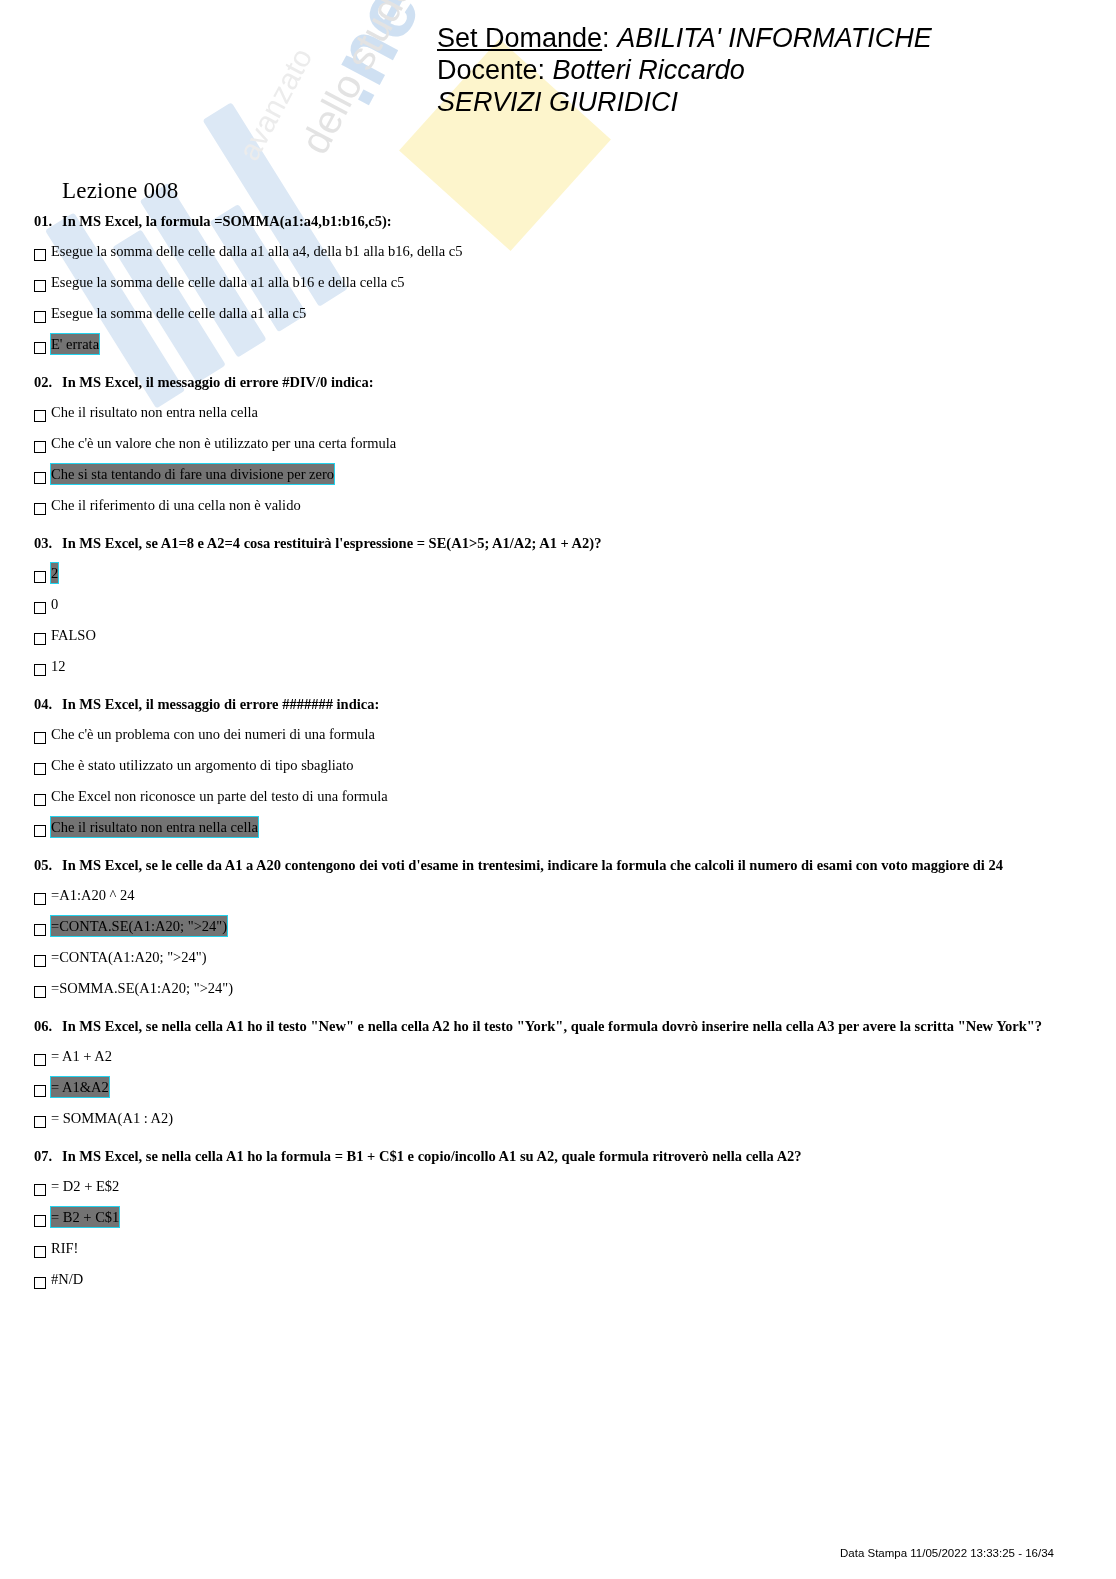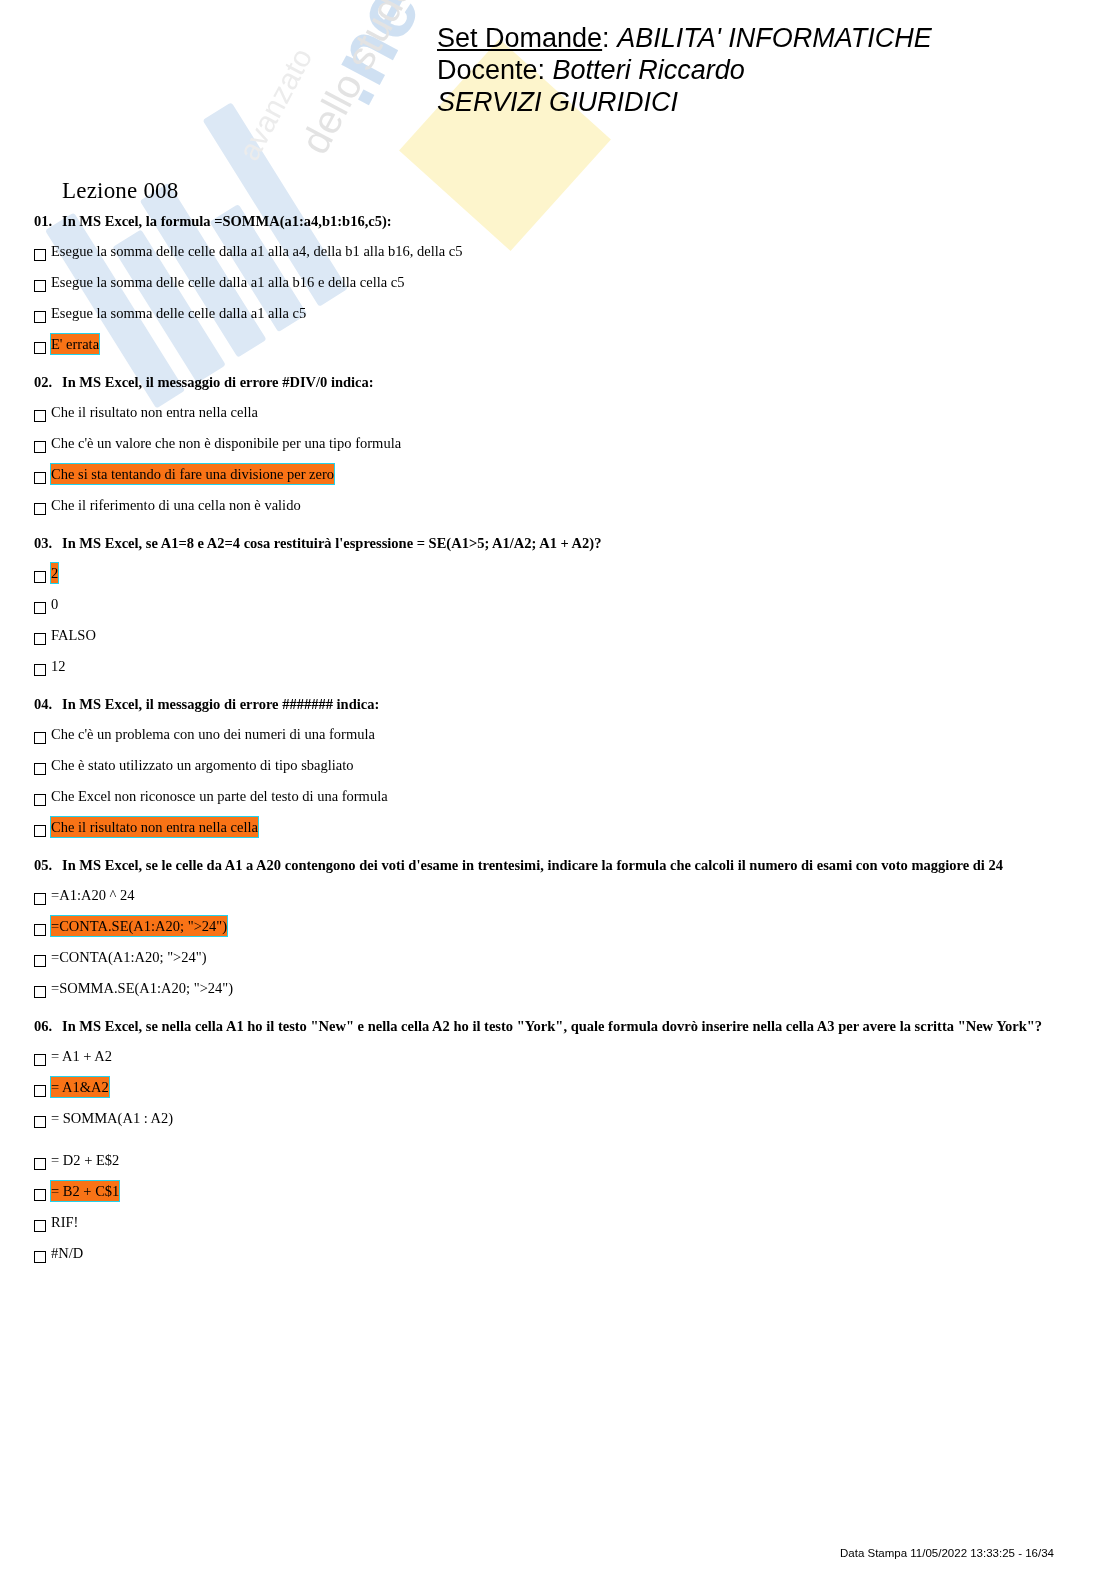--- a/index.html
+++ b/index.html
@@ -167,21 +167,21 @@
     box-sizing: border-box;
   }
   .answer-text {
     font-family: "Liberation Serif", serif;
     font-size: 14.5px;
     line-height: 18px;
     color: #000;
     padding: 1px 0 1px 0;
   }
   .answer.correct .answer-text {
-    background: #f97316;
+    background: #737373;
     box-shadow: 0 0 0 1px #22D3EE;
   }
 
   
   .footer {
     position: absolute;
     right: 62px;
     bottom: 20px;
     font-family: "Liberation Sans", sans-serif;
     font-size: 11.5px;
@@ -247,21 +247,21 @@
         </div>
         <div class="question">
           <div class="q-head"><span class="q-num">02.</span><span>In MS Excel, il messaggio di errore #DIV/0 indica:</span></div>
           <div class="answers">
             <div class="answer">
               <span class="checkbox"></span>
               <span class="answer-text">Che il risultato non entra nella cella</span>
             </div>
             <div class="answer">
               <span class="checkbox"></span>
-              <span class="answer-text">Che c'è un valore che non è disponibile per una tipo formula</span>
+              <span class="answer-text">Che c'è un valore che non è utilizzato per una certa formula</span>
             </div>
             <div class="answer correct">
               <span class="checkbox"></span>
               <span class="answer-text">Che si sta tentando di fare una divisione per zero</span>
             </div>
             <div class="answer">
               <span class="checkbox"></span>
               <span class="answer-text">Che il riferimento di una cella non è valido</span>
             </div>
           </div>
@@ -340,20 +340,21 @@
               <span class="checkbox"></span>
               <span class="answer-text">= A1&amp;A2</span>
             </div>
             <div class="answer">
               <span class="checkbox"></span>
               <span class="answer-text">= SOMMA(A1 : A2)</span>
             </div>
           </div>
         </div>
         <div class="question">
+          <div class="q-head"><span class="q-num">07.</span><span>In MS Excel, se nella cella A1 ho la formula = B1 + C$1 e copio/incollo A1 su A2, quale formula ritroverò nella cella A2?</span></div>
           <div class="answers">
             <div class="answer">
               <span class="checkbox"></span>
               <span class="answer-text">= D2 + E$2</span>
             </div>
             <div class="answer correct">
               <span class="checkbox"></span>
               <span class="answer-text">= B2 + C$1</span>
             </div>
             <div class="answer">

